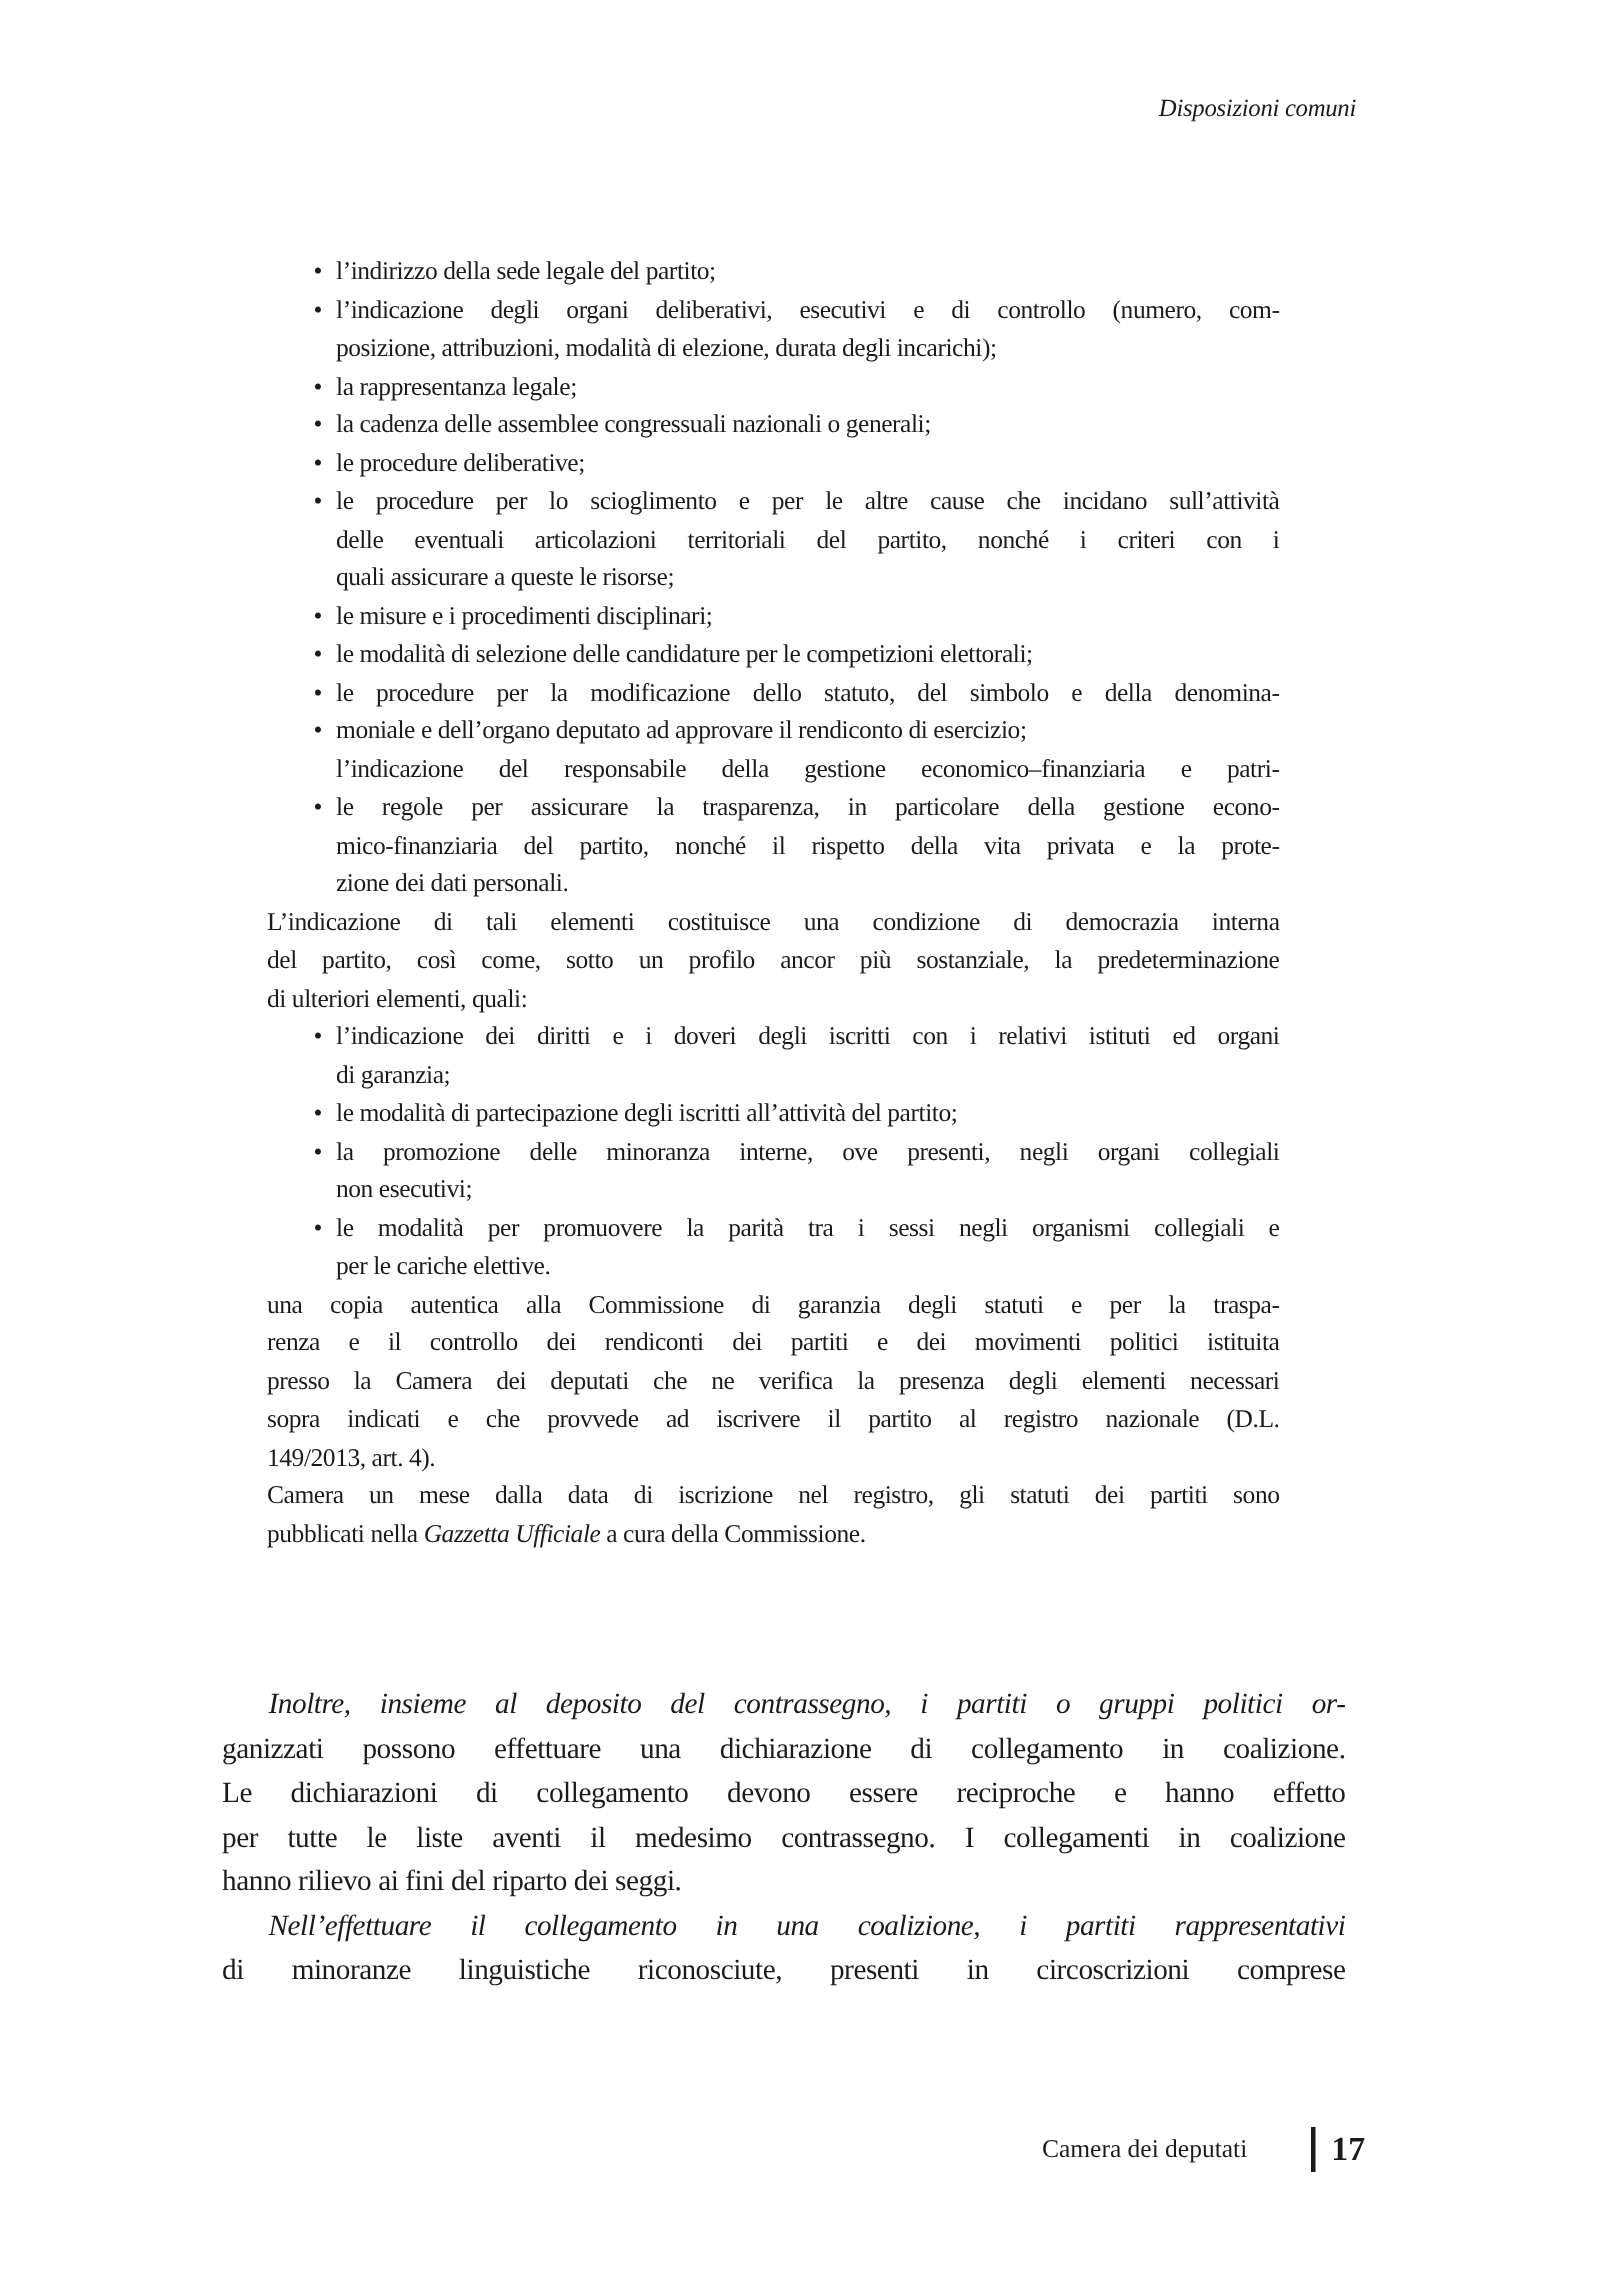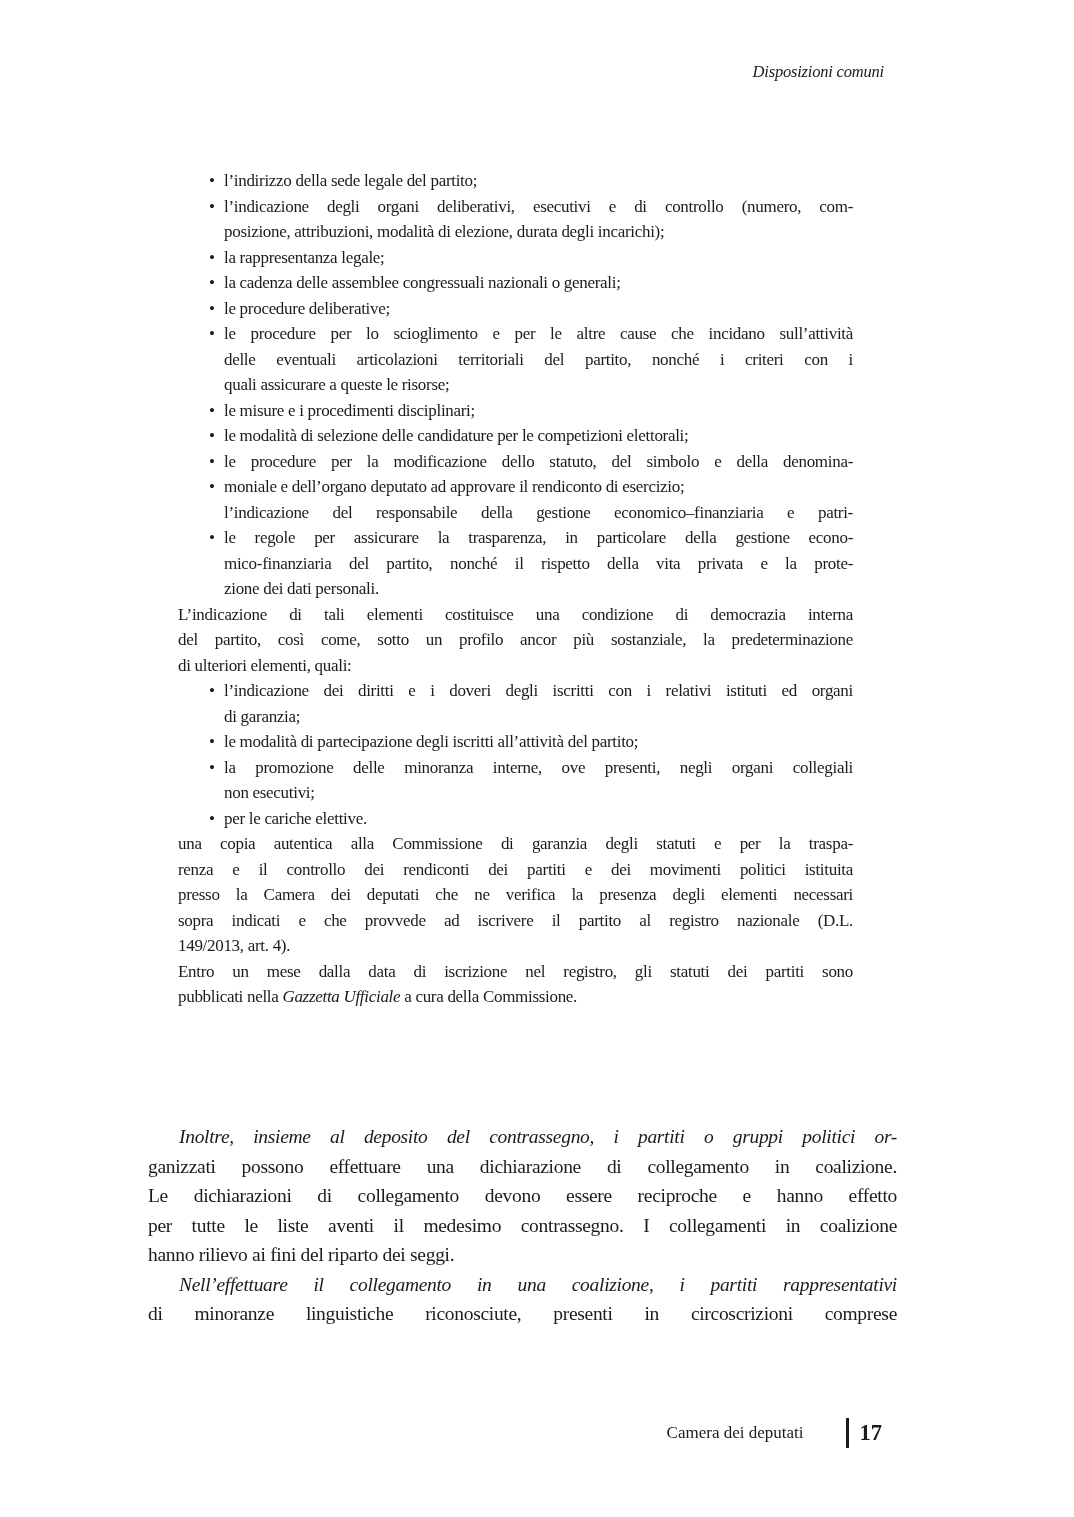--- a/index.html
+++ b/index.html
@@ -2,39 +2,39 @@
 <html lang="it"><head>
 <meta charset="utf-8">
 <style>
   html,body{margin:0;padding:0;}
   body{
     width:1074px;height:1517px;background:#ffffff;position:relative;
     font-family:"Liberation Serif","DejaVu Serif",serif;color:#1b1b1b;
     overflow:hidden;
   }
   .running-header{
-    position:absolute;top:62px;right:190px;
+    position:absolute;top:62px;right:170px;
     font-style:italic;font-size:16.5px;letter-spacing:-0.2px;
   }
   .statute-block{
     position:absolute;left:178px;top:168px;width:675px;
     font-size:17px;line-height:25.5px;letter-spacing:-0.3px;
   }
   .item{position:relative;}
   .item.bullet{padding-left:46px;}
   .bullet-marker{position:absolute;left:31px;top:0;}
   .line{text-align:justify;text-align-last:justify;}
   .line.last{text-align-last:left;}
   .main-text{
     position:absolute;left:148px;top:1122px;width:749px;
     font-size:19.5px;line-height:29.5px;letter-spacing:-0.3px;
   }
   .main-text .line.first{text-indent:31px;font-style:italic;}
   .footer{
-    position:absolute;top:1418px;right:192px;
+    position:absolute;top:1418px;right:164px;
     display:flex;align-items:center;
   }
   .footer-publisher{font-size:17px;}
   .footer-divider{width:3px;height:30px;background:#1b1b1b;margin-left:42px;margin-right:11px;}
   .page-number{font-size:22.5px;font-weight:bold;letter-spacing:0;}
 </style>
 </head>
 <body>
 
 <div class="running-header">Disposizioni comuni</div>
@@ -104,31 +104,32 @@
       <span class="bullet-marker">•</span>
       <div class="line last">le modalità di partecipazione degli iscritti all’attività del partito;</div>
     </div>
     <div class="item bullet">
       <span class="bullet-marker">•</span>
       <div class="line">la promozione delle minoranza interne, ove presenti, negli organi collegiali</div>
       <div class="line last">non esecutivi;</div>
     </div>
     <div class="item bullet">
       <span class="bullet-marker">•</span>
+      <div class="line">le modalità per promuovere la parità tra i sessi negli organismi collegiali e</div>
       <div class="line last">per le cariche elettive.</div>
     </div>
     <div class="item para">
       <div class="line">una copia autentica alla Commissione di garanzia degli statuti e per la traspa-</div>
       <div class="line">renza e il controllo dei rendiconti dei partiti e dei movimenti politici istituita</div>
       <div class="line">presso la Camera dei deputati che ne verifica la presenza degli elementi necessari</div>
       <div class="line">sopra indicati e che provvede ad iscrivere il partito al registro nazionale (D.L.</div>
       <div class="line last">149/2013, art. 4).</div>
     </div>
     <div class="item para">
-      <div class="line">Entro un mese dalla data di iscrizione nel registro, gli statuti dei partiti sono</div>
+      <div class="line">Camera un mese dalla data di iscrizione nel registro, gli statuti dei partiti sono</div>
       <div class="line last">pubblicati nella <i>Gazzetta Ufficiale</i> a cura della Commissione.</div>
     </div>
   </div>
 
 <div class="main-text">
     <div class="item para">
       <div class="line first">Inoltre, insieme al deposito del contrassegno, i partiti o gruppi politici or-</div>
       <div class="line">ganizzati possono effettuare una dichiarazione di collegamento in coalizione.</div>
       <div class="line">Le dichiarazioni di collegamento devono essere reciproche e hanno effetto</div>
       <div class="line">per tutte le liste aventi il medesimo contrassegno. I collegamenti in coalizione</div>

